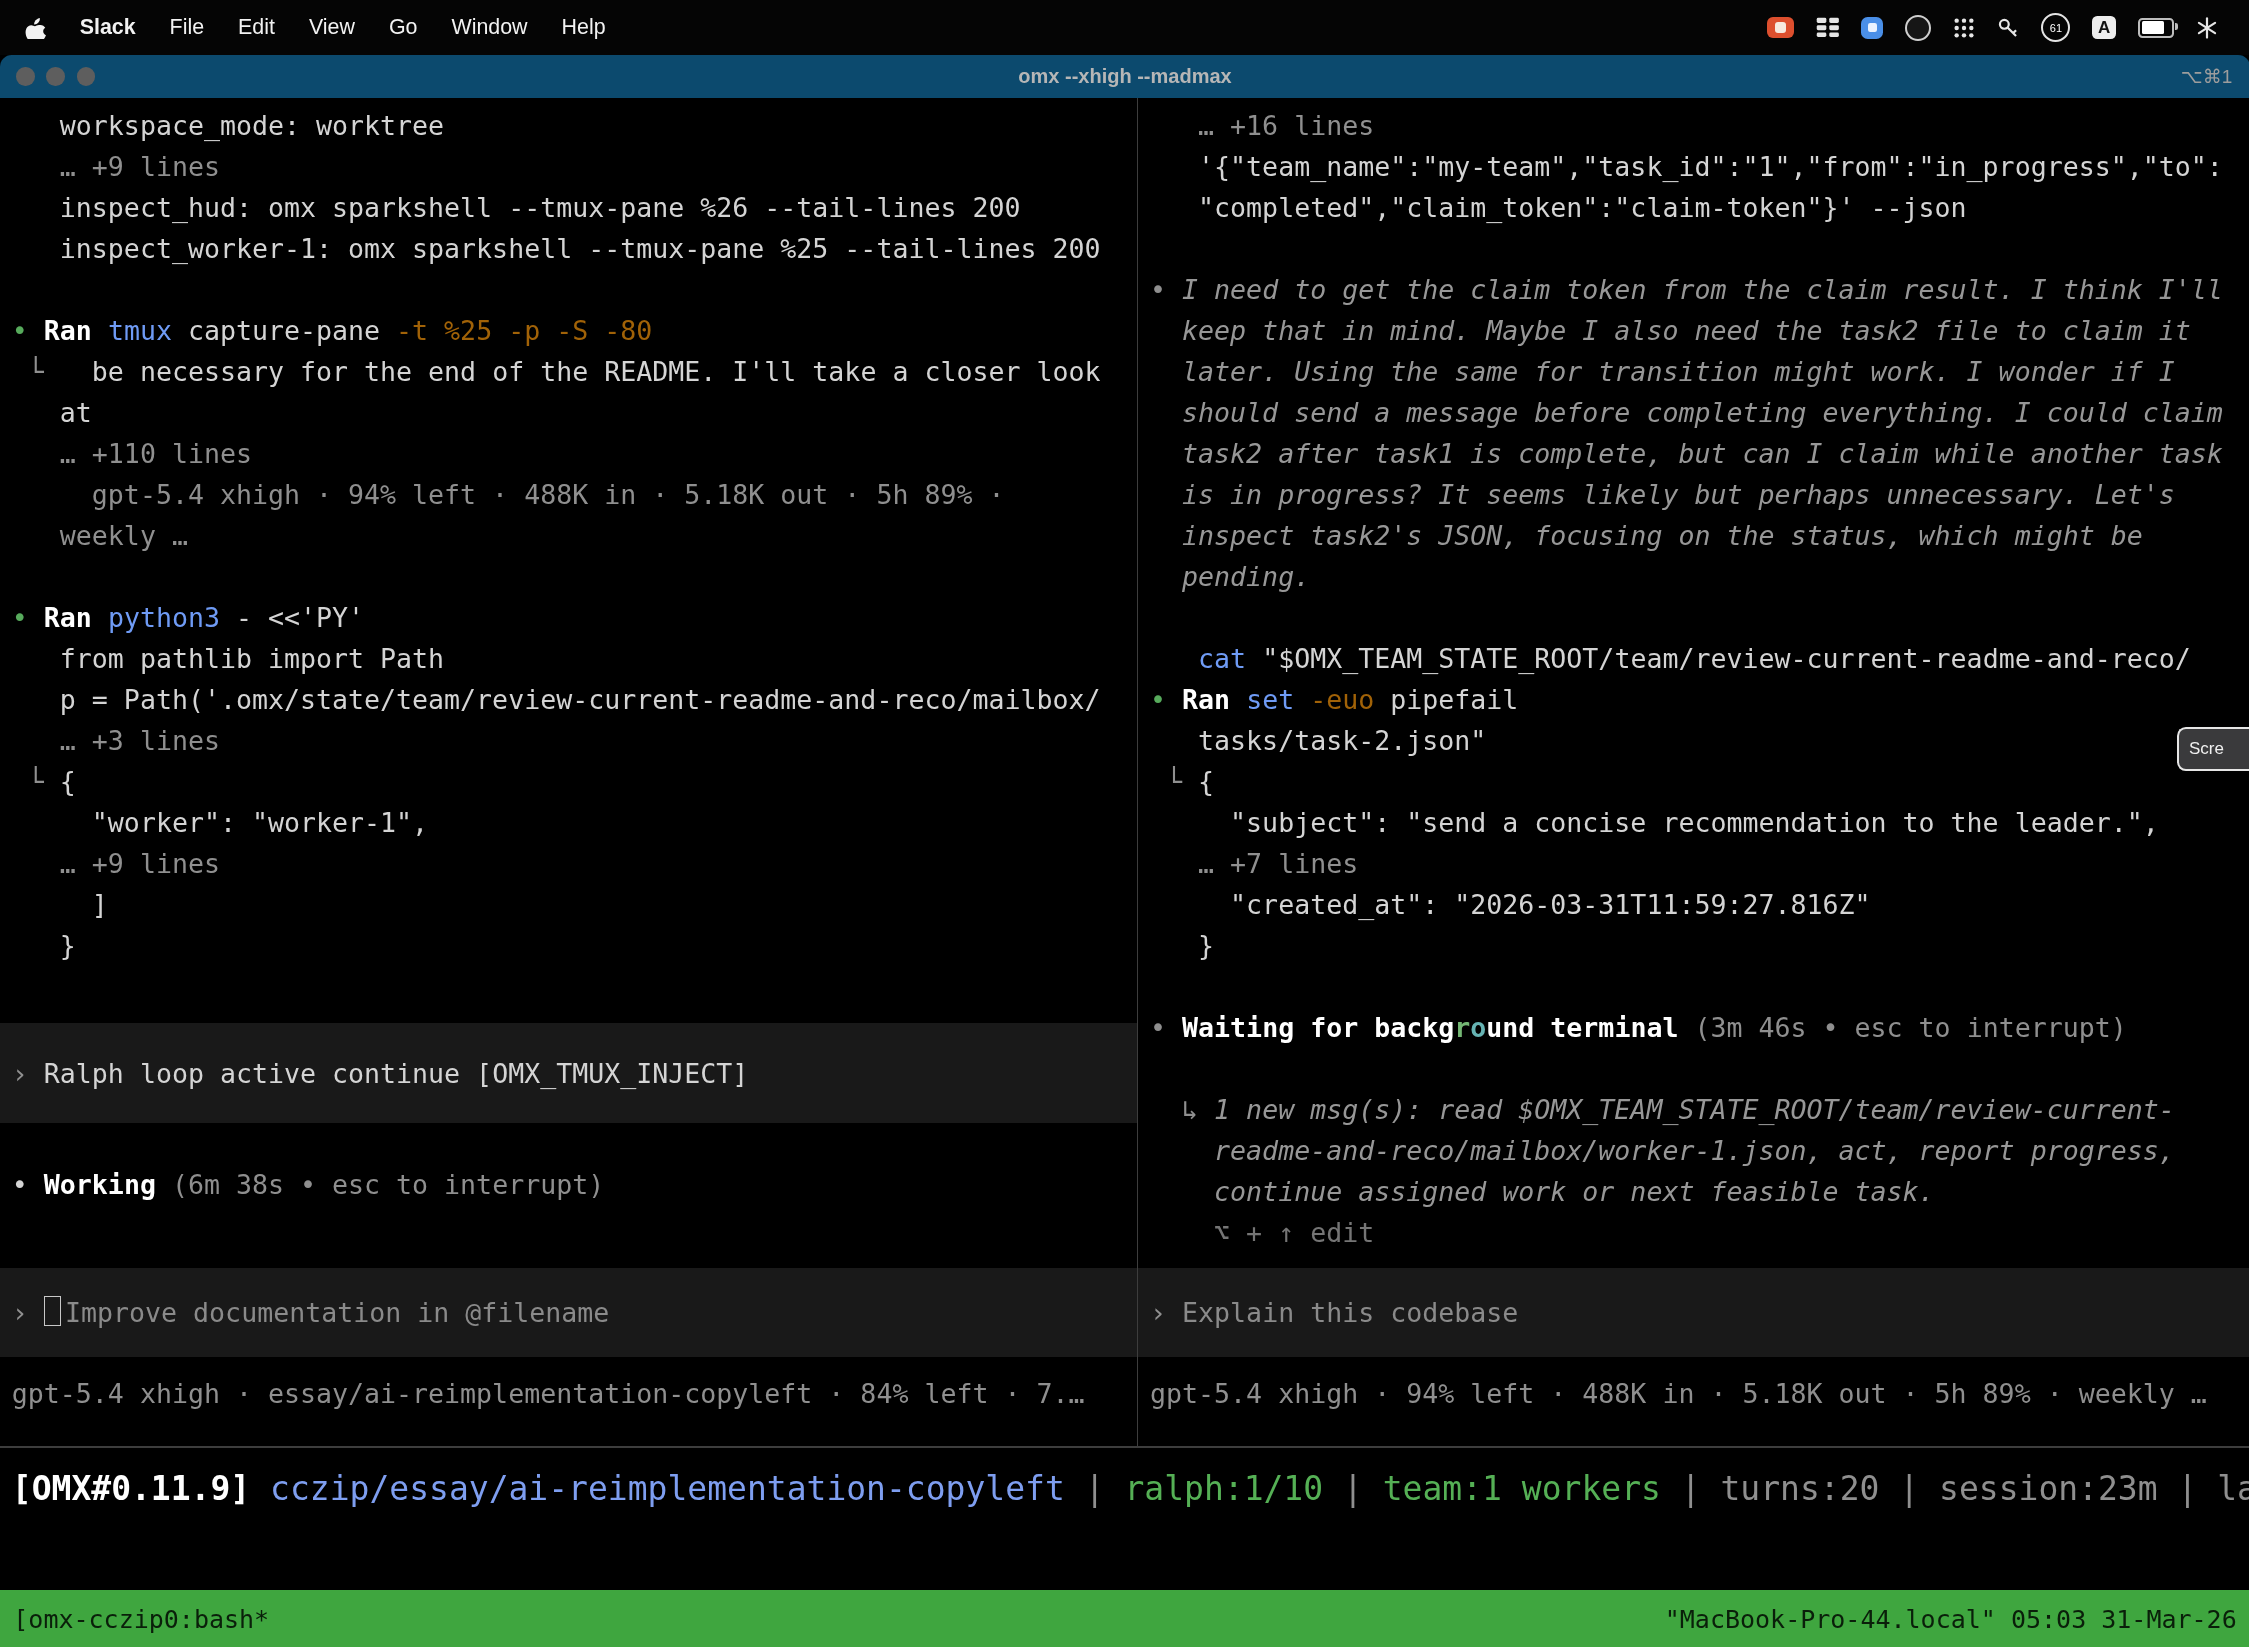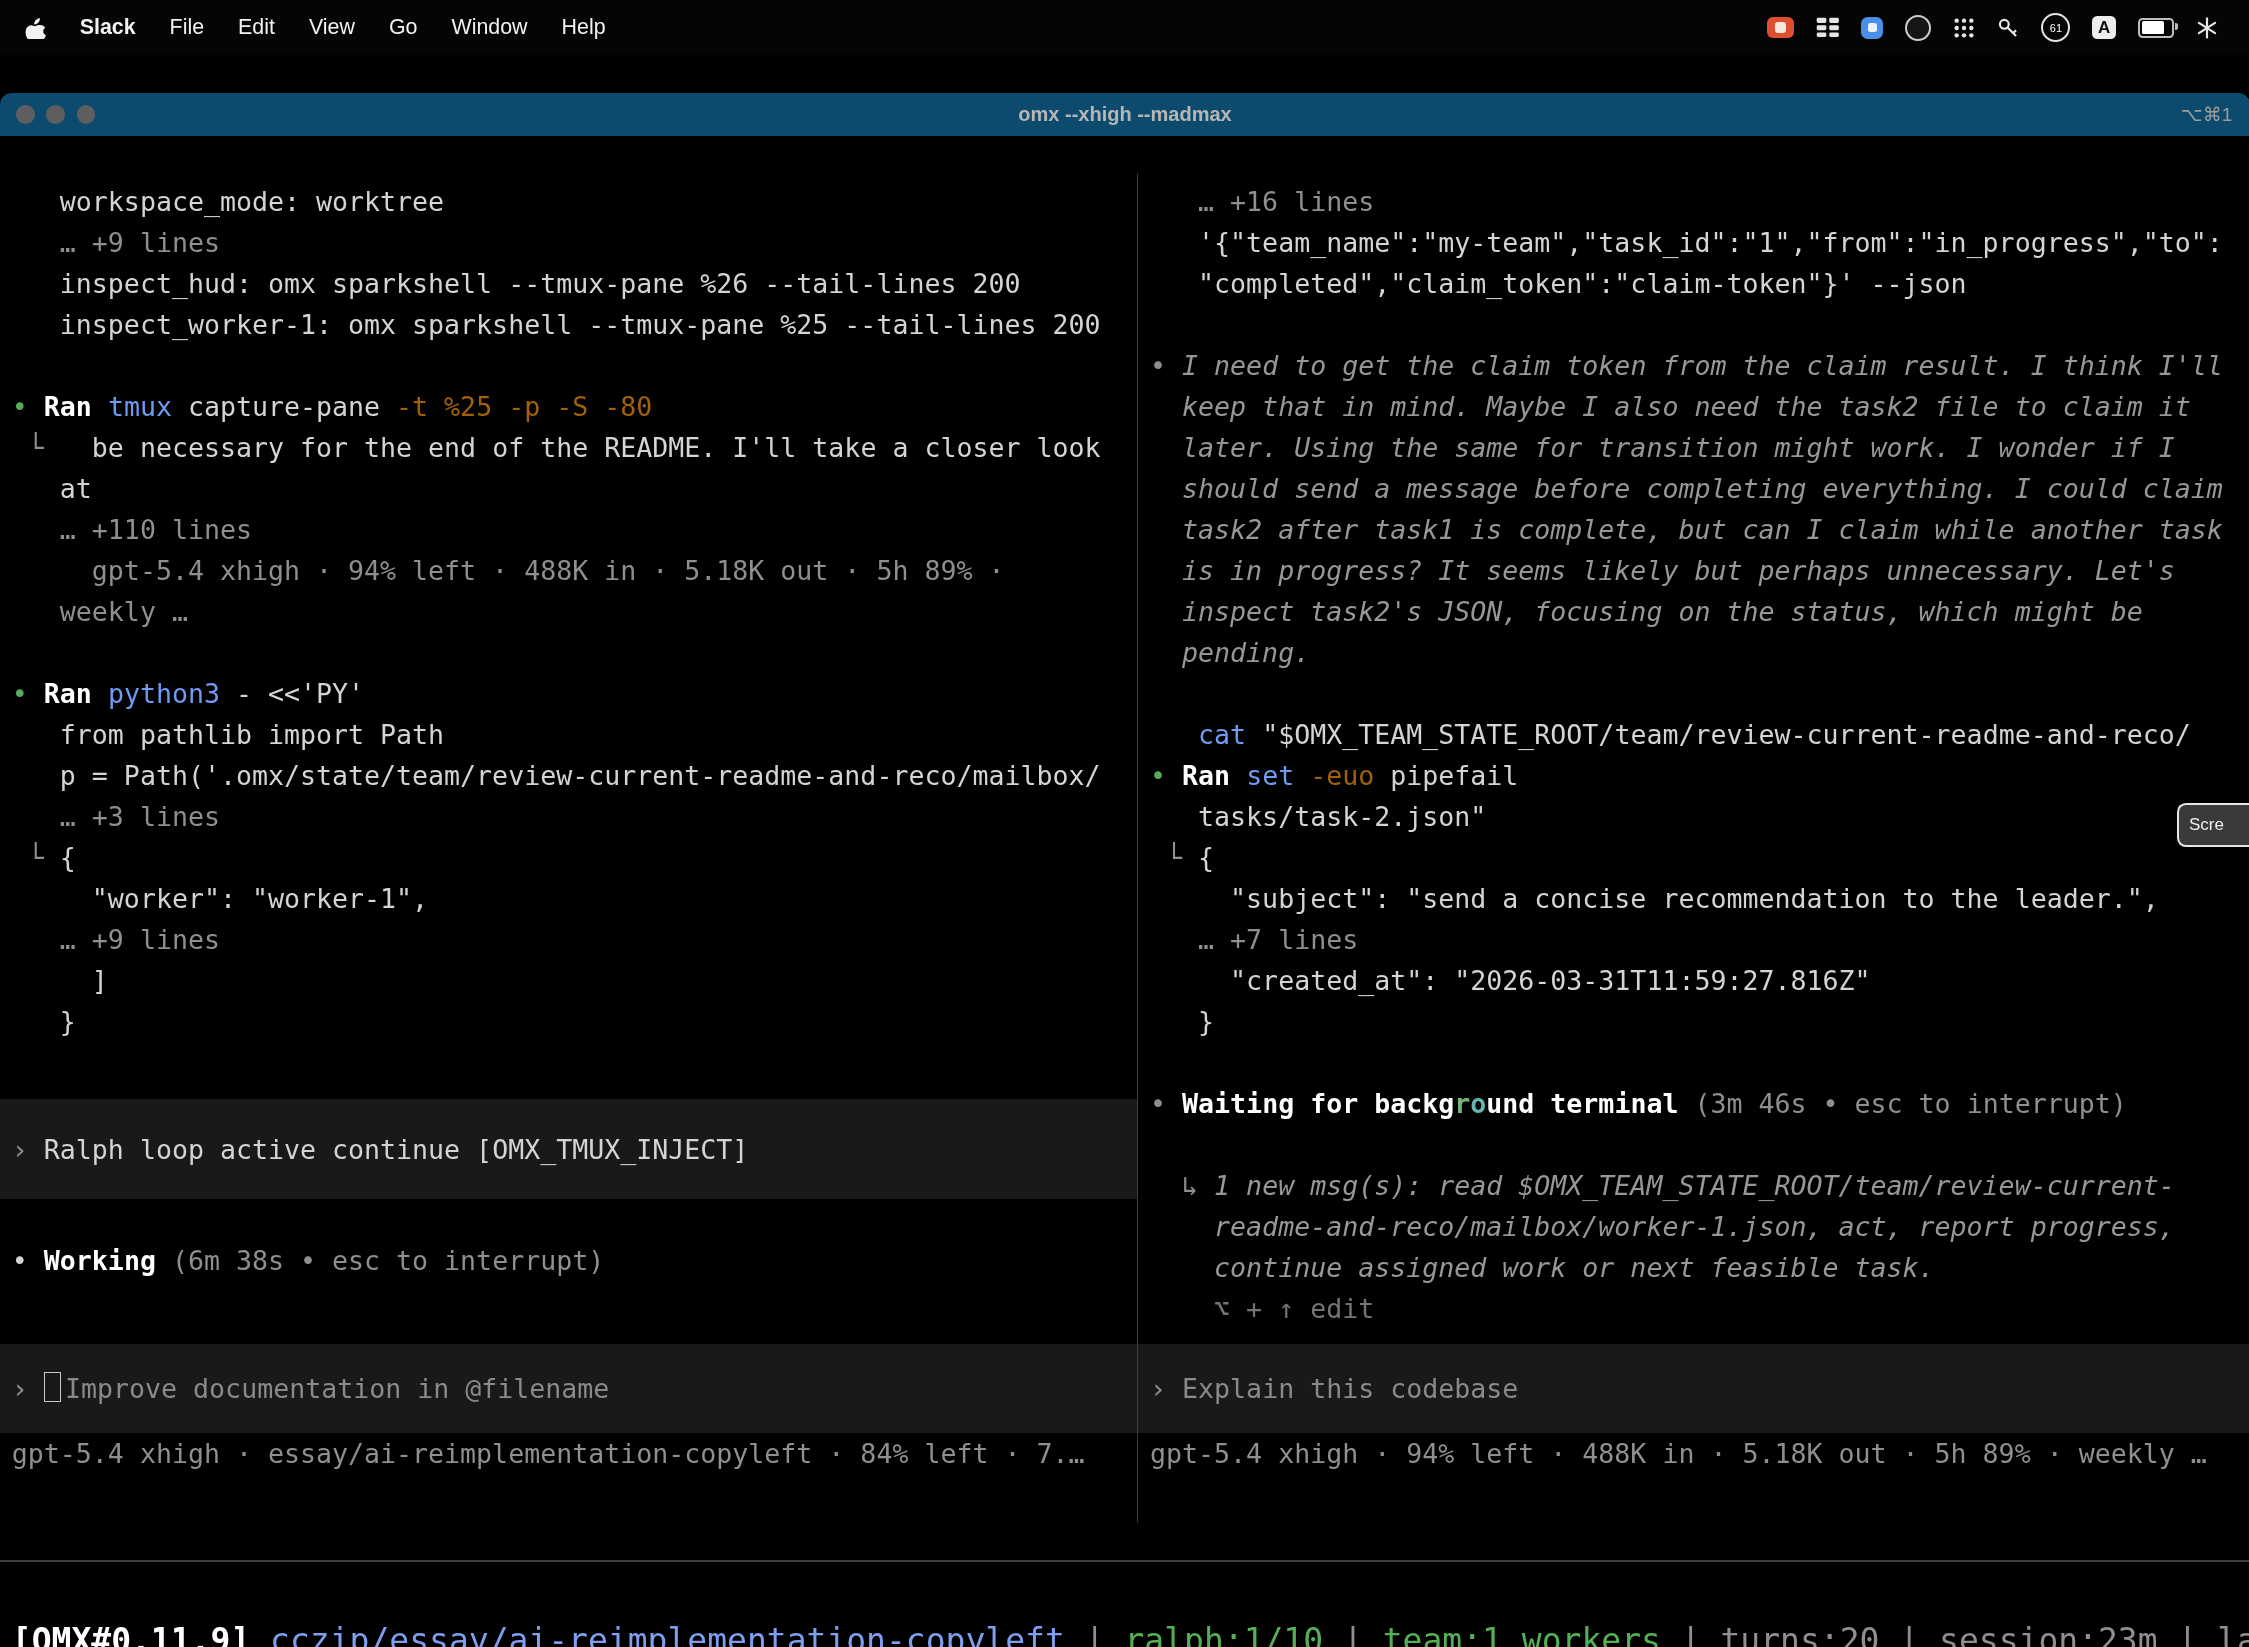--- a/index.html
+++ b/index.html
@@ -1,16 +1,16 @@
 <!DOCTYPE html>
 <html style="font-size:11.8px"><head>
 <meta charset="utf-8">
 <style>
   html,body{margin:0;padding:0;width:2250px;height:1648px;background:#000;overflow:hidden;}
-  .screen{width:2250px;height:1343px;display:flex;flex-direction:column;background:#000;gap:38px;}
+  .screen{width:2250px;height:1343px;display:flex;flex-direction:column;background:#000;}
 
   
   .menubar{height:55px;background:#050505;display:flex;align-items:center;justify-content:space-between;
            font-family:"Liberation Sans",sans-serif;color:#f2f2f2;font-size:21.4px;flex:0 0 auto;}
   .menubar-left{display:flex;align-items:center;gap:34px;padding-left:25px;}
   .menubar-right{display:flex;align-items:center;gap:22px;padding-right:32px;}
   .menu-app{font-weight:bold;}
   .menu-item{cursor:default;}
   .apple-wrap{display:flex;align-items:center;}
   .mi{display:flex;align-items:center;justify-content:center;}
@@ -41,21 +41,21 @@
   .pane{overflow:hidden;padding-top:7.4px;}
   .pane-left{width:1137px;}
   .pane-right{width:1112px;}
   .divider{width:1.5px;background:#3d3d3d;}
   .tline{height:41px;line-height:41px;white-space:pre;overflow:hidden;padding-left:11.8px;color:#d4d4d4;}
   .blank{height:41px;}
   .band{display:flex;align-items:center;background:#191919;white-space:pre;padding-left:11.8px;overflow:hidden;}
   #left-band-1{margin-top:16px;height:100px;}
   #left-band-2{margin-top:63px;height:89px;}
   #right-band-1{margin-top:14.8px;height:89px;}
-  .statusline{}
+  .statusline{margin-top:16px;}
 
   .c-fg{color:#d4d4d4;}
   .c-bold{color:#ffffff;font-weight:bold;}
   .c-dim{color:#8f8f8f;}
   .c-dim2{color:#757575;}
   .c-cmd{color:#6f9bf5;}
   .c-flag{color:#a16207;margin-top:39px;}
   .c-bullet{color:#57ab5c;}
   .c-think{color:#979797;font-style:italic;}
   .c-ghost{color:#8a8a8a;}

